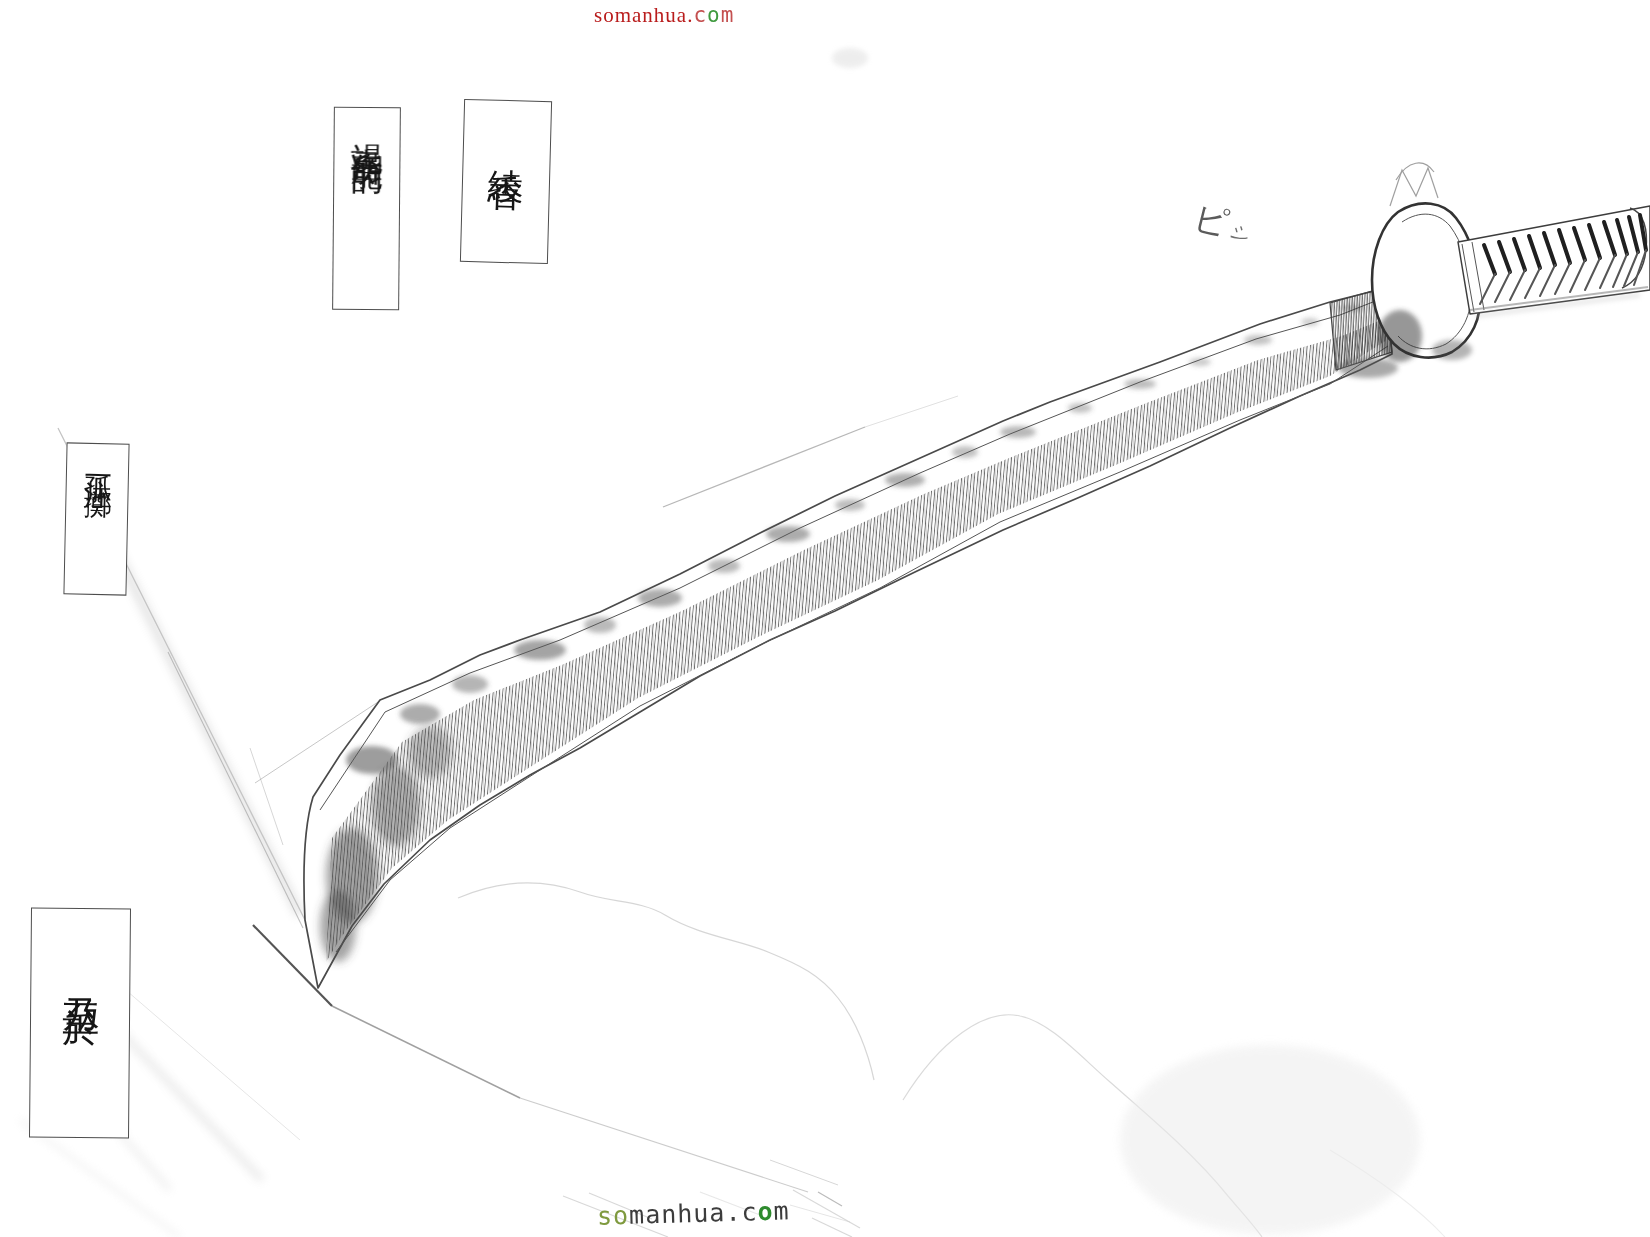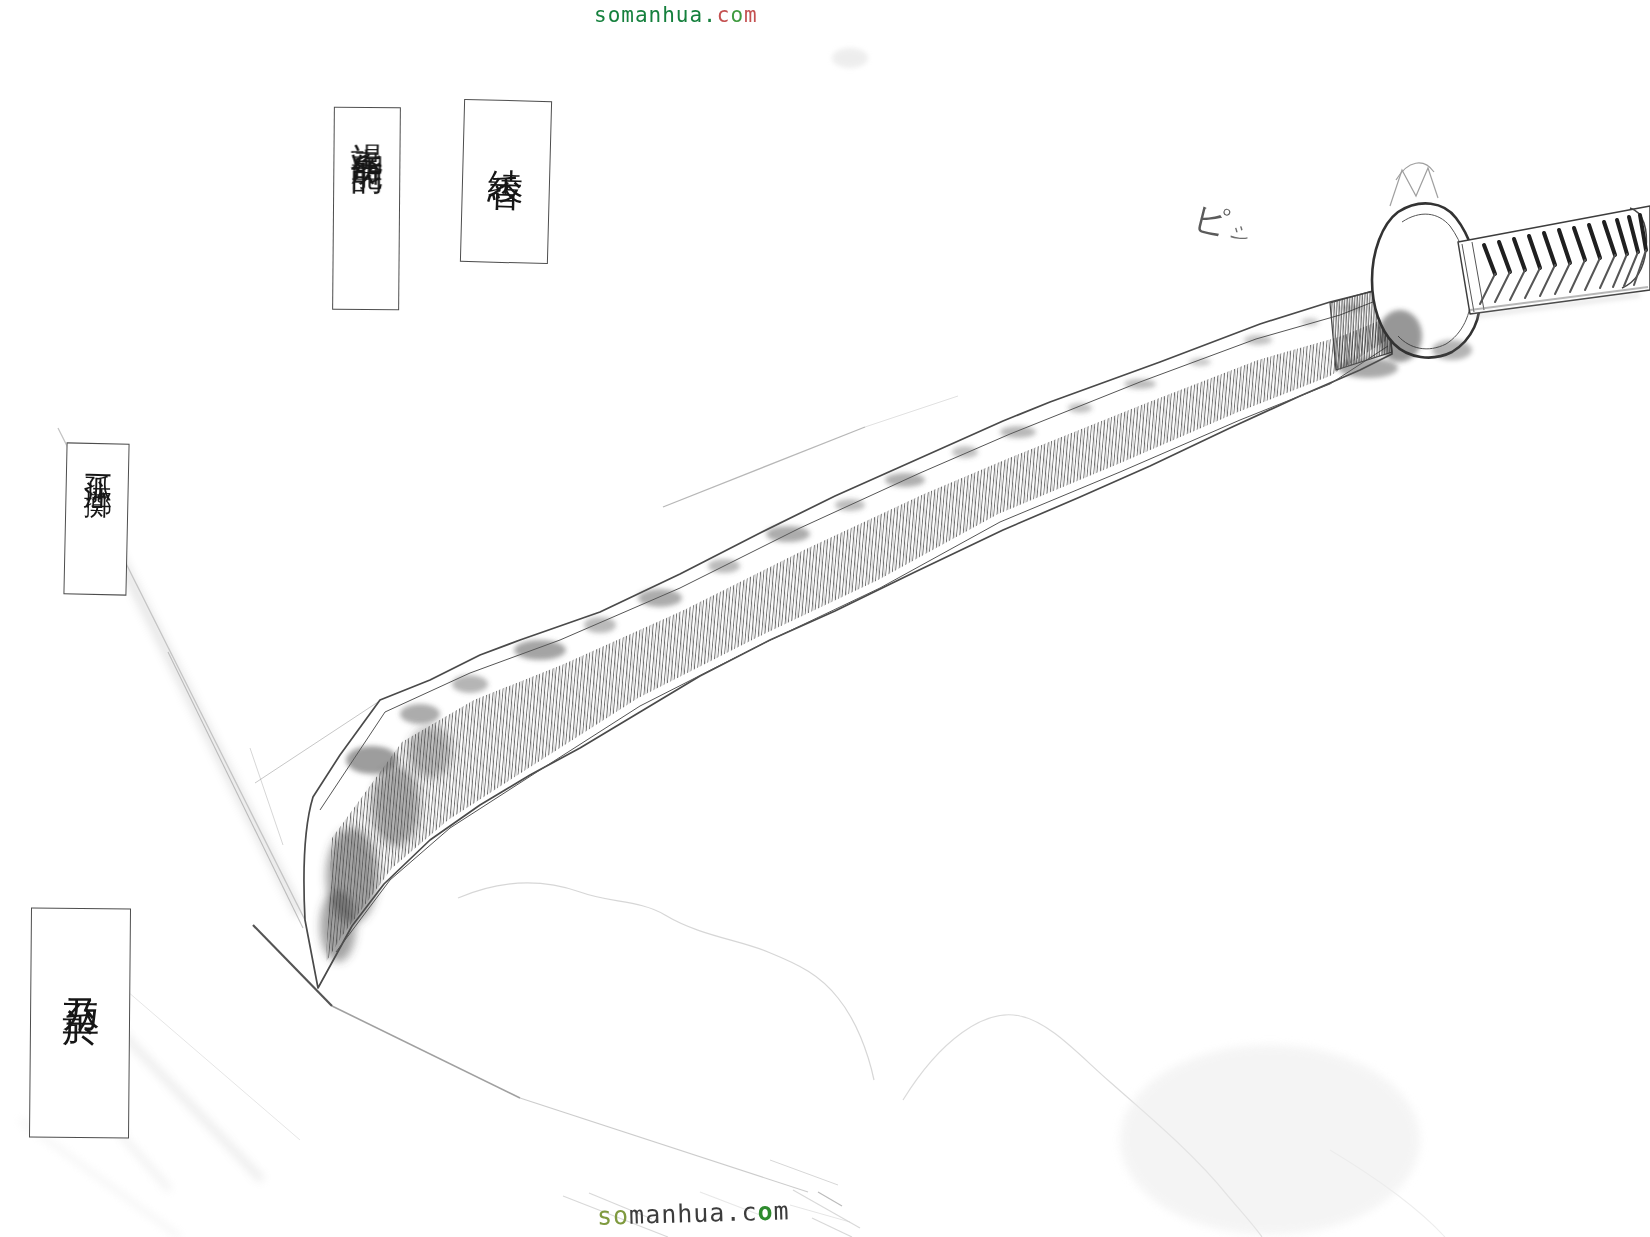--- a/index.html
+++ b/index.html
@@ -191,16 +191,16 @@
 
   <div class="speech-box" style="left:30px;top:908px;width:100px;height:230px;transform:rotate(0.5deg);padding-top:60px;">
     <span class="vtext" style="font-size:37px;">乃至於</span>
   </div>
 
   <div class="sfx">
     <span style="position:absolute;left:1194px;top:198px;font-size:34px;transform:rotate(14deg);display:inline-block;">ピ</span>
     <span style="position:absolute;left:1230px;top:221px;font-size:20px;color:#555;transform:rotate(38deg);display:inline-block;">シ</span>
   </div>
 
-  <div id="wm-top" class="wm"><span style="color: #15803d;">somanhua.</span><span style="color: rgb(196, 80, 80);">c</span><span style="color: rgb(63, 154, 63);">o</span><span style="color: rgb(196, 80, 80);">m</span></div>
+  <div id="wm-top" class="wm"><span style="color: #b91c1c; font-family: Liberation Serif, serif;">somanhua.</span><span style="color: rgb(196, 80, 80);">c</span><span style="color: rgb(63, 154, 63);">o</span><span style="color: rgb(196, 80, 80);">m</span></div>
   <div id="wm-bottom" class="wm"><span style="color: rgb(127, 154, 63);">so</span><span style="color: rgb(60, 60, 60);">manhua</span><span style="color: rgb(60, 60, 60);">.c</span><span style="color: rgb(46, 139, 46); font-weight: bold;">o</span><span style="color: rgb(60, 60, 60);">m</span></div>
 
 </div>
 
 </body></html>

